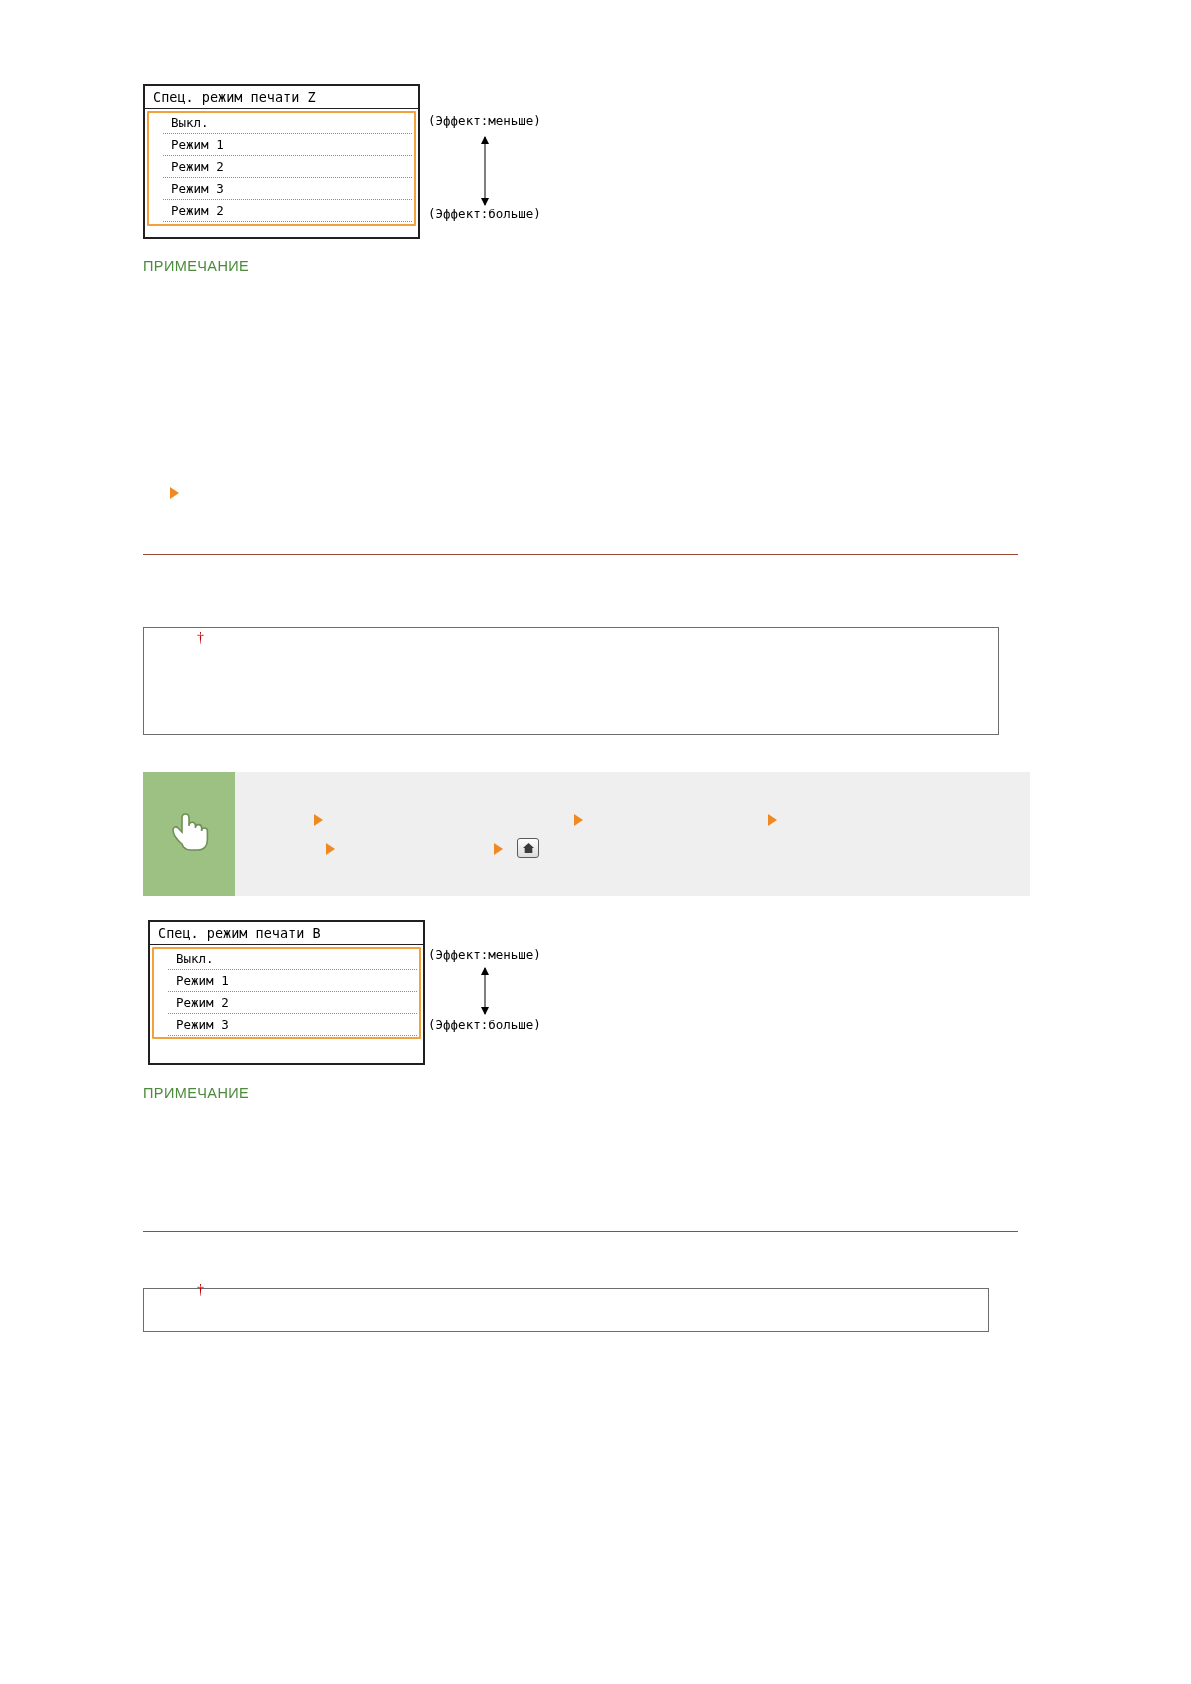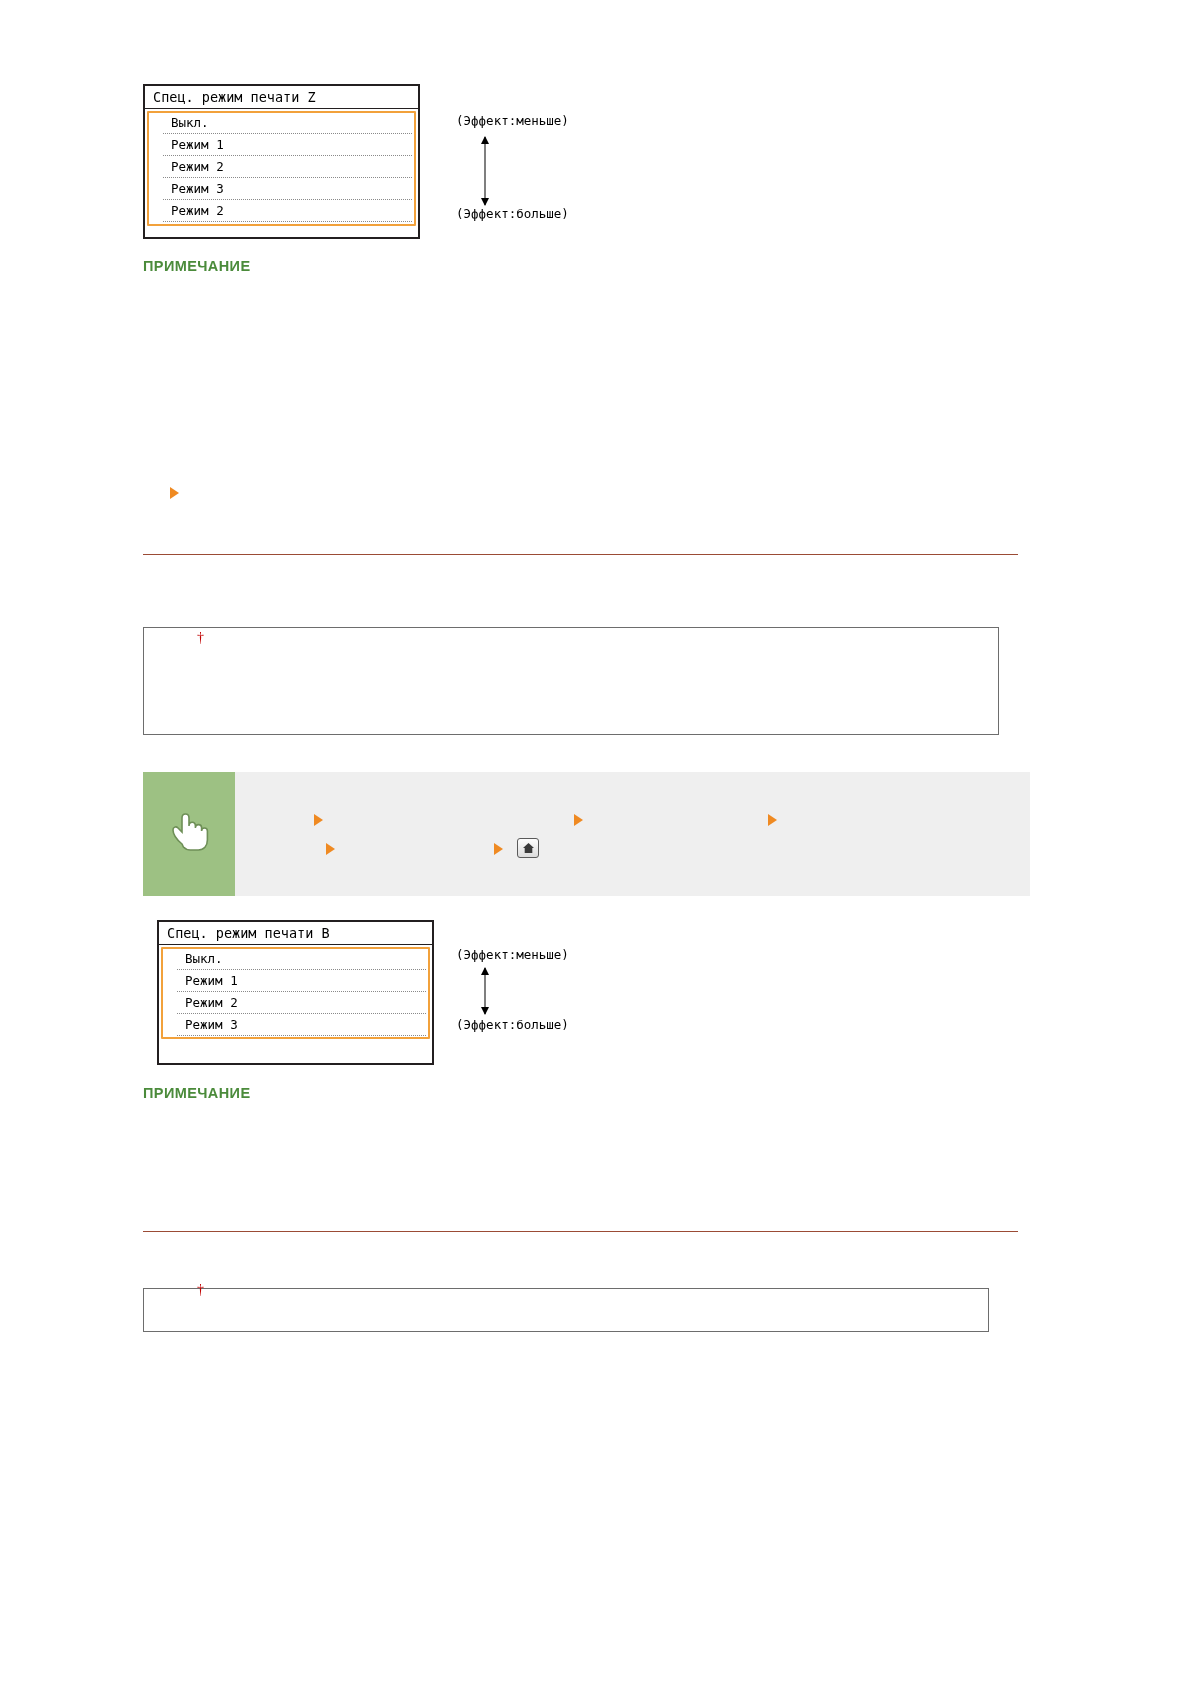--- a/index.html
+++ b/index.html
@@ -55,21 +55,20 @@
     border-radius: 1px;
   }
 
   
   .eff-label {
     position: absolute;
     font-family: "DejaVu Sans Mono", monospace;
     font-size: 12.5px;
     white-space: pre;
     color: #000;
-    margin-left: 28px;
   }
   .arrow-wrap {
     position: absolute;
   }
   .arrow-line {
     position: absolute;
     left: 50%;
     top: 0;
     bottom: 0;
     width: 1px;
@@ -91,21 +90,21 @@
   }
   .arrow-head.down {
     bottom: -1px;
     border-top: 8px solid #000;
   }
 
   
   .note-head {
     position: absolute;
     color: #4b8b3b;
-    font-weight: bold;
+    font-weight: normal;
     font-size: 14.5px;
     letter-spacing: 0.4px;
   }
 
   
   .tri {
     position: absolute;
     width: 0;
     height: 0;
     border-top: 6px solid transparent;
@@ -213,21 +212,21 @@
 <div class="tri" style="left:768px; top:814px;"></div>
 <div class="tri" style="left:326px; top:843px;"></div>
 <div class="tri" style="left:494px; top:843px;"></div>
 
 <div class="home-key" style="left:517px; top:838px;">
   <svg width="13" height="12" viewBox="0 0 13 12">
     <path d="M6.5 1 L12 6 H10.3 V11 H2.7 V6 H1 Z" fill="#3a3a3a"></path>
   </svg>
 </div>
 
-<div class="lcd" style="left:157px; top:920px; width:277px; height:145px;">
+<div class="lcd" style="left:148px; top:920px; width:277px; height:145px;">
   <div class="lcd-title">Спец. режим печати B</div>
   <div class="lcd-list">
     <div class="lcd-row">Выкл.</div>
     <div class="lcd-row">Режим 1</div>
     <div class="lcd-row">Режим 2</div>
     <div class="lcd-row">Режим 3</div>
     <div class="lcd-sel" style="left:2px; top:2px; width:269px; height:92px;"></div>
   </div>
 </div>
 

